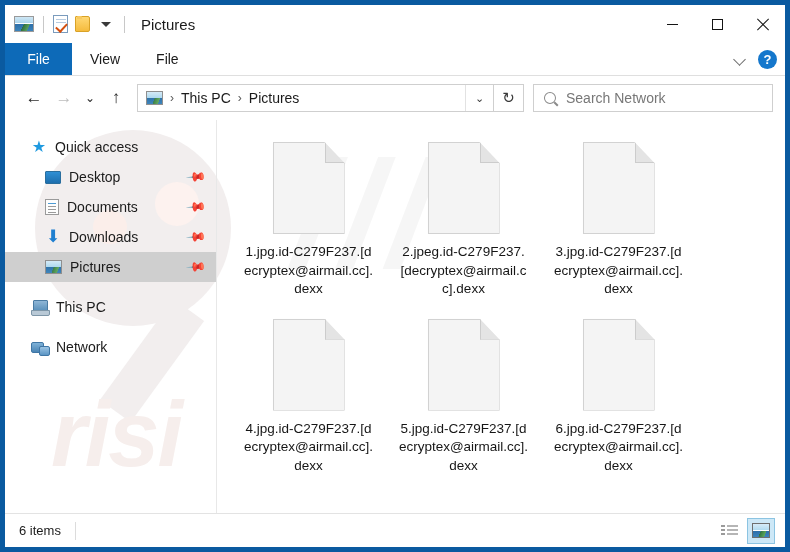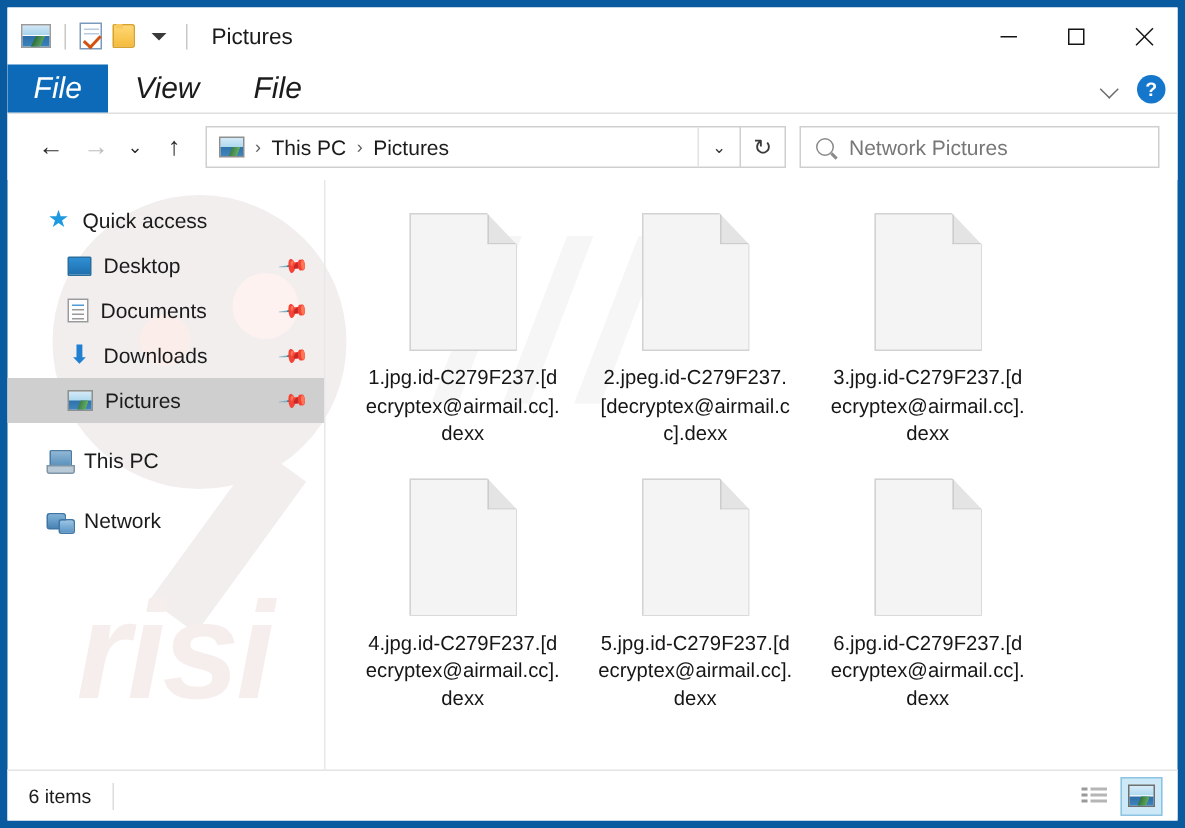--- a/index.html
+++ b/index.html
@@ -160,25 +160,24 @@
     background: #ffffff;
     display: flex;
     align-items: stretch;
     border-bottom: 1px solid #dfdfdf;
     position: relative;
   }
   .tab {
     display: flex;
     align-items: center;
     justify-content: center;
-    font-size: 20px;
+    font-size: 14px;
     color: #1b1b1b;
     padding: 0 18px;
     white-space: nowrap;
-    font-style: italic;
   }
   .tab-file {
     background: #0d6ab8;
     color: #ffffff;
     width: 67px;
     padding: 0;
   }
   .ribbon-right {
     position: absolute;
     right: 8px; top: 0;
@@ -687,21 +686,21 @@
       <span class="crumb">This PC</span>
       <span class="crumb-sep">›</span>
       <span class="crumb">Pictures</span>
       <span class="addr-dropdown">⌄</span>
     </div>
 
     <div class="refresh-btn">↻</div>
 
     <div class="searchbox">
       <span class="search-glyph"></span>
-      <span class="search-ph">Network Pictures</span>
+      <span class="search-ph">Search Network</span>
     </div>
   </div>
 
   <div class="body-area">
 
     <div class="watermark">
       <div class="wm-circle"></div>
       <div class="wm-handle"></div>
       <div class="wm-dot1"></div>
       <div class="wm-dot2"></div>

